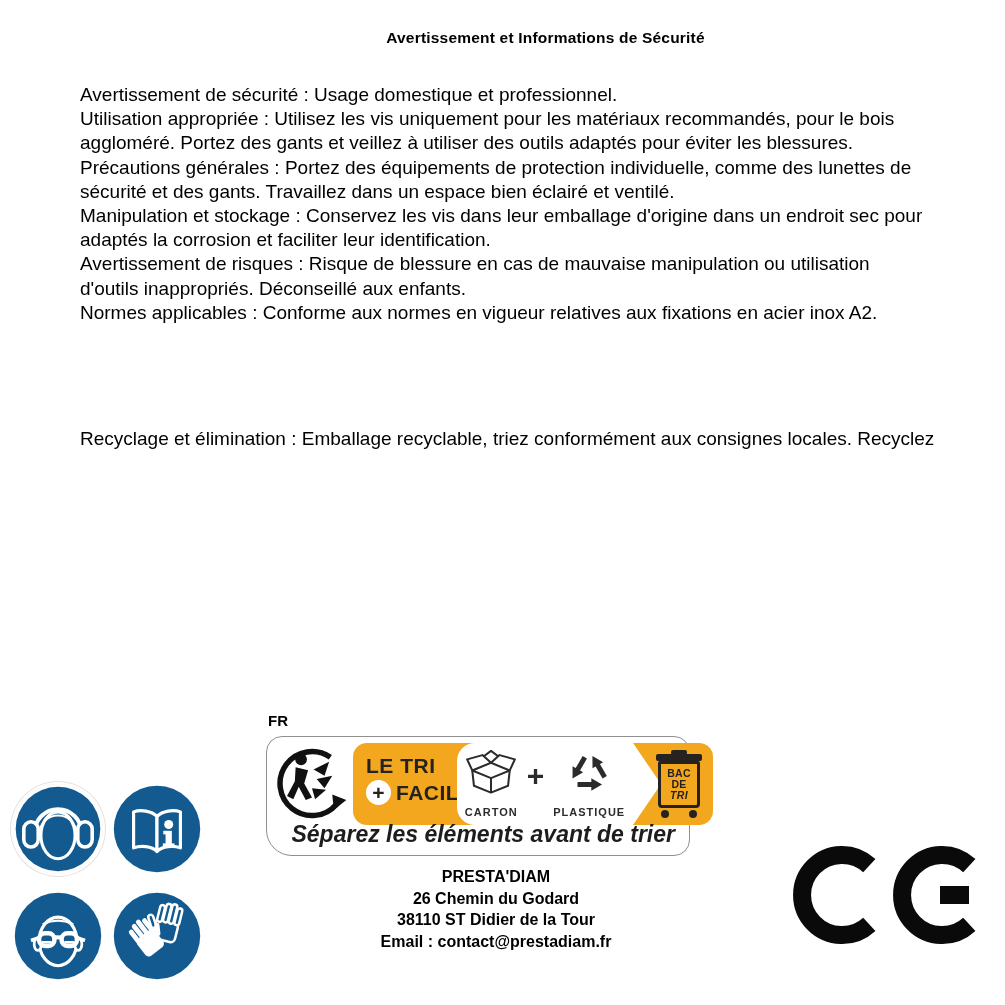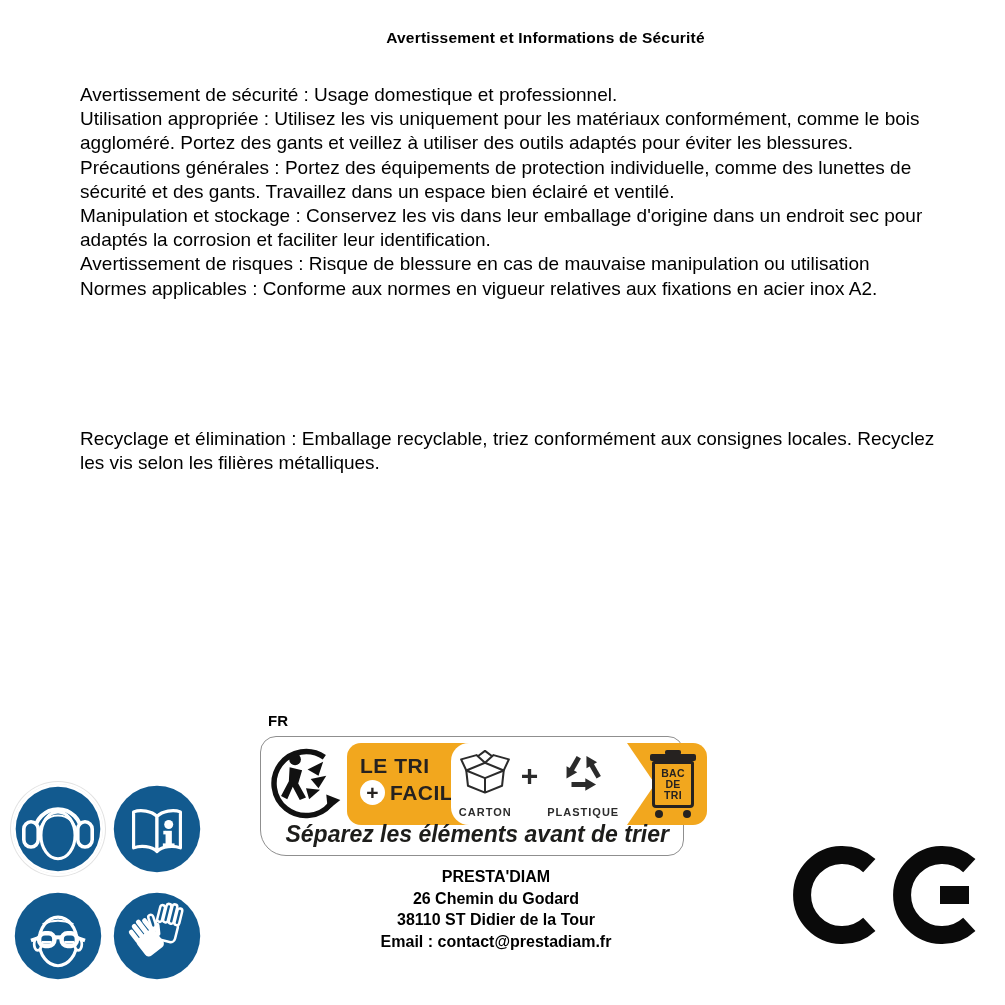--- a/index.html
+++ b/index.html
@@ -15,21 +15,21 @@
   #safety-block{top:83px;}
   #recycling-block{top:399px;margin-top:28px;}
 
   
   .picto{position:absolute;width:90px;height:90px;}
   .picto.ringed{border-radius:50%;box-shadow:0 0 0 2px #fff,0 0 0 3px #e2e2e2;}
 
   
   .fr-label{position:absolute;left:268px;top:712px;font-size:15px;font-weight:bold;}
   .infotri-box{
-    position:absolute;left:260px;top:736px;width:424px;height:120px;box-sizing:border-box;
+    position:absolute;left:266px;top:736px;width:424px;height:120px;box-sizing:border-box;
     background:#fff;border:1.5px solid #8f8f8f;border-radius:16px 16px 16px 26px;
   }
   .triman{position:absolute;left:6px;top:6px;}
   .band{position:absolute;left:86px;top:6px;width:360px;height:82px;border-radius:14px;}
   .brand{position:absolute;left:13px;top:11px;}
   .brand-line1{font-size:21px;font-weight:900;letter-spacing:.5px;line-height:23px;}
   .brand-row{display:flex;align-items:center;gap:5px;margin-top:3px;}
   .plus-circle{
     width:25px;height:25px;border-radius:50%;background:#fff;display:flex;
     align-items:center;justify-content:center;font-size:21px;font-weight:900;line-height:1;
@@ -69,33 +69,33 @@
   
   .ce{position:absolute;left:792px;top:840px;}
 </style>
 </head>
 <body>
 
 <div class="title">Avertissement et Informations de Sécurité</div>
 
 <div class="textblock" id="safety-block">
   <div>Avertissement de sécurité : Usage domestique et professionnel.</div>
-  <div>Utilisation appropriée : Utilisez les vis uniquement pour les matériaux conformément, comme le bois</div>
+  <div>Utilisation appropriée : Utilisez les vis uniquement pour les matériaux recommandés, pour le bois</div>
   <div>aggloméré. Portez des gants et veillez à utiliser des outils adaptés pour éviter les blessures.</div>
   <div>Précautions générales : Portez des équipements de protection individuelle, comme des lunettes de</div>
   <div>sécurité et des gants. Travaillez dans un espace bien éclairé et ventilé.</div>
   <div>Manipulation et stockage : Conservez les vis dans leur emballage d'origine dans un endroit sec pour</div>
   <div>adaptés la corrosion et faciliter leur identification.</div>
   <div>Avertissement de risques : Risque de blessure en cas de mauvaise manipulation ou utilisation</div>
+  <div>d'outils inappropriés. Déconseillé aux enfants.</div>
   <div>Normes applicables : Conforme aux normes en vigueur relatives aux fixations en acier inox A2.</div>
 </div>
 
 <div class="textblock" id="recycling-block">
   <div>Recyclage et élimination : Emballage recyclable, triez conformément aux consignes locales. Recyclez</div>
-  <div>les vis selon les filières métalliques.</div>
 </div>
 
 <svg class="picto ringed" style="left:13px;top:784px;" viewBox="0 0 100 100">
   <circle cx="50" cy="50" r="47" fill="#125A8F"></circle>
   <ellipse cx="50" cy="57" rx="19" ry="26" fill="none" stroke="#fff" stroke-width="3.5"></ellipse>
   <path d="M24,54 A26,26 0 0 1 76,54" fill="none" stroke="#fff" stroke-width="4.5"></path>
   <path d="M29,56 A21,21 0 0 1 71,56" fill="none" stroke="#fff" stroke-width="2"></path>
   <rect x="12" y="42" width="16" height="28" rx="8" fill="#125A8F" stroke="#fff" stroke-width="4"></rect>
   <rect x="72" y="42" width="16" height="28" rx="8" fill="#125A8F" stroke="#fff" stroke-width="4"></rect>
 </svg>
@@ -205,21 +205,21 @@
       </div>
     </div>
     <div class="mid-arrow"></div>
 
     <div class="bin">
       <div class="bin-handle" style="background:#262220;"></div>
       <div class="bin-lid" style="background:#262220;"></div>
       <div class="bin-body">
         <div class="bin-line" style="color:#262220;">BAC</div>
         <div class="bin-line" style="color:#262220;">DE</div>
-        <div class="bin-line" style="color:#262220;">TRI</div>
+        <div class="bin-line" style="color:#262220;font-style:italic;">TRI</div>
       </div>
       <div class="bin-wheel" style="left:7px;background:#262220;"></div>
       <div class="bin-wheel" style="right:7px;background:#262220;"></div>
     </div>
   </div>
 
   <div class="band-foot">Séparez les éléments avant de trier</div>
 </div>
 
 <div class="contact">

